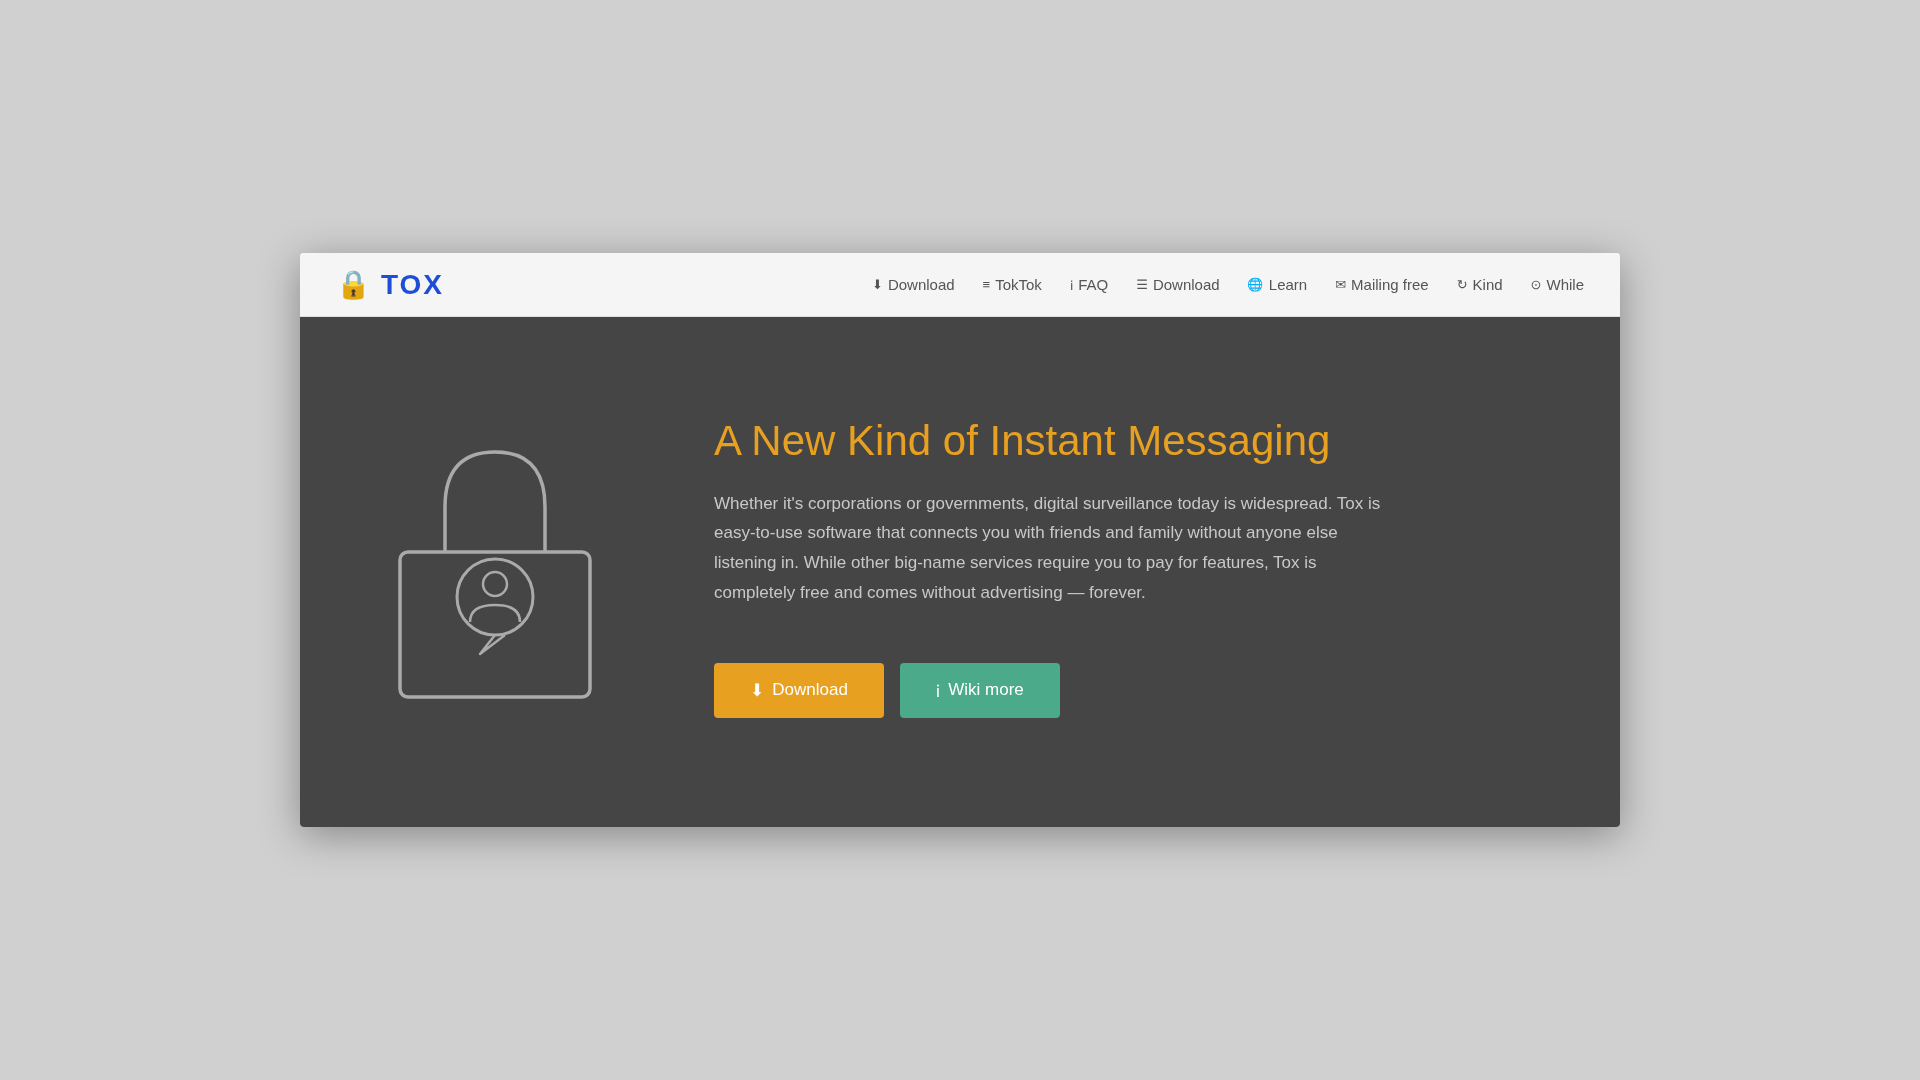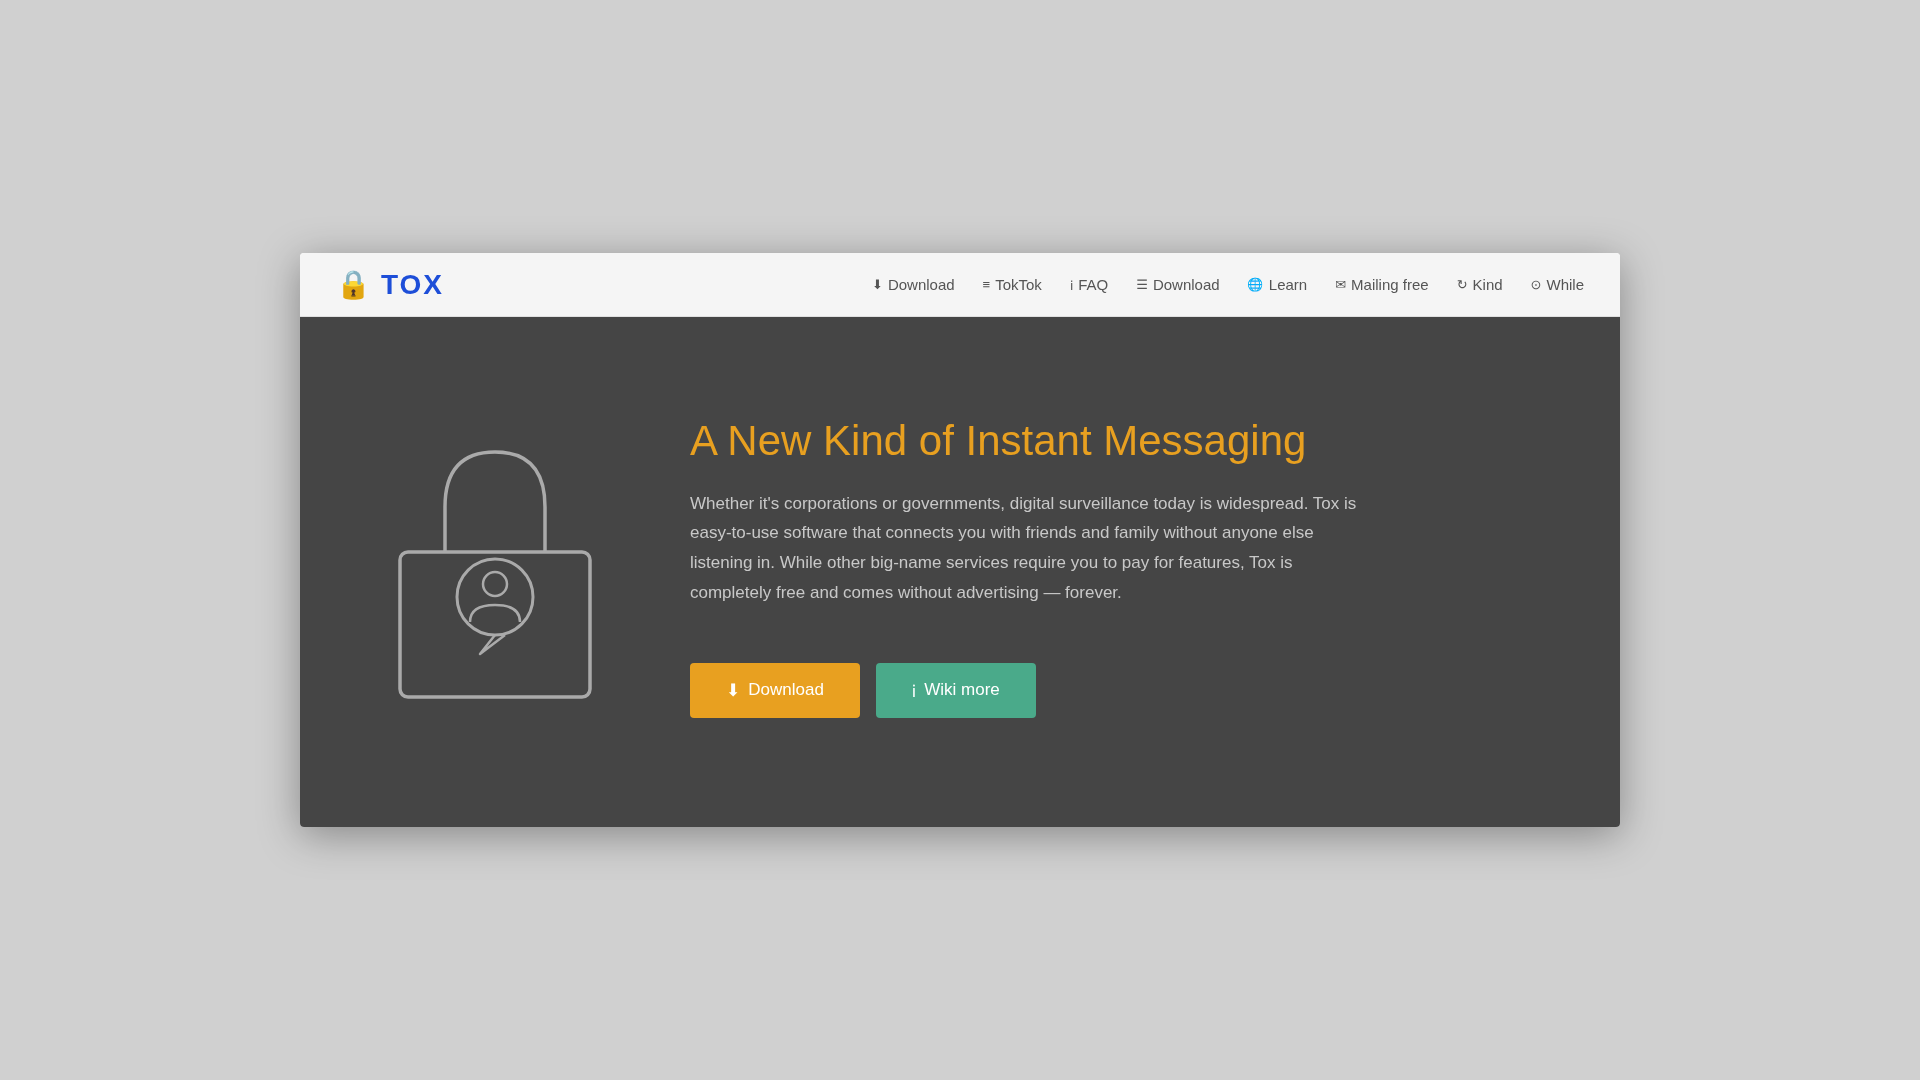--- a/index.html
+++ b/index.html
@@ -60,21 +60,21 @@
       gap: 5px;
     }
     .nav-icon { font-size: 13px; }
 
     
     .hero {
       background: #454545;
       padding: 80px 80px 90px 80px;
       display: flex;
       align-items: center;
-      gap: 80px;
+      gap: 104px;
       min-height: 510px;
     }
     
     .lock-illustration {
       flex-shrink: 0;
       width: 230px;
       height: 290px;
     }
     .hero-content {
       flex: 1;

